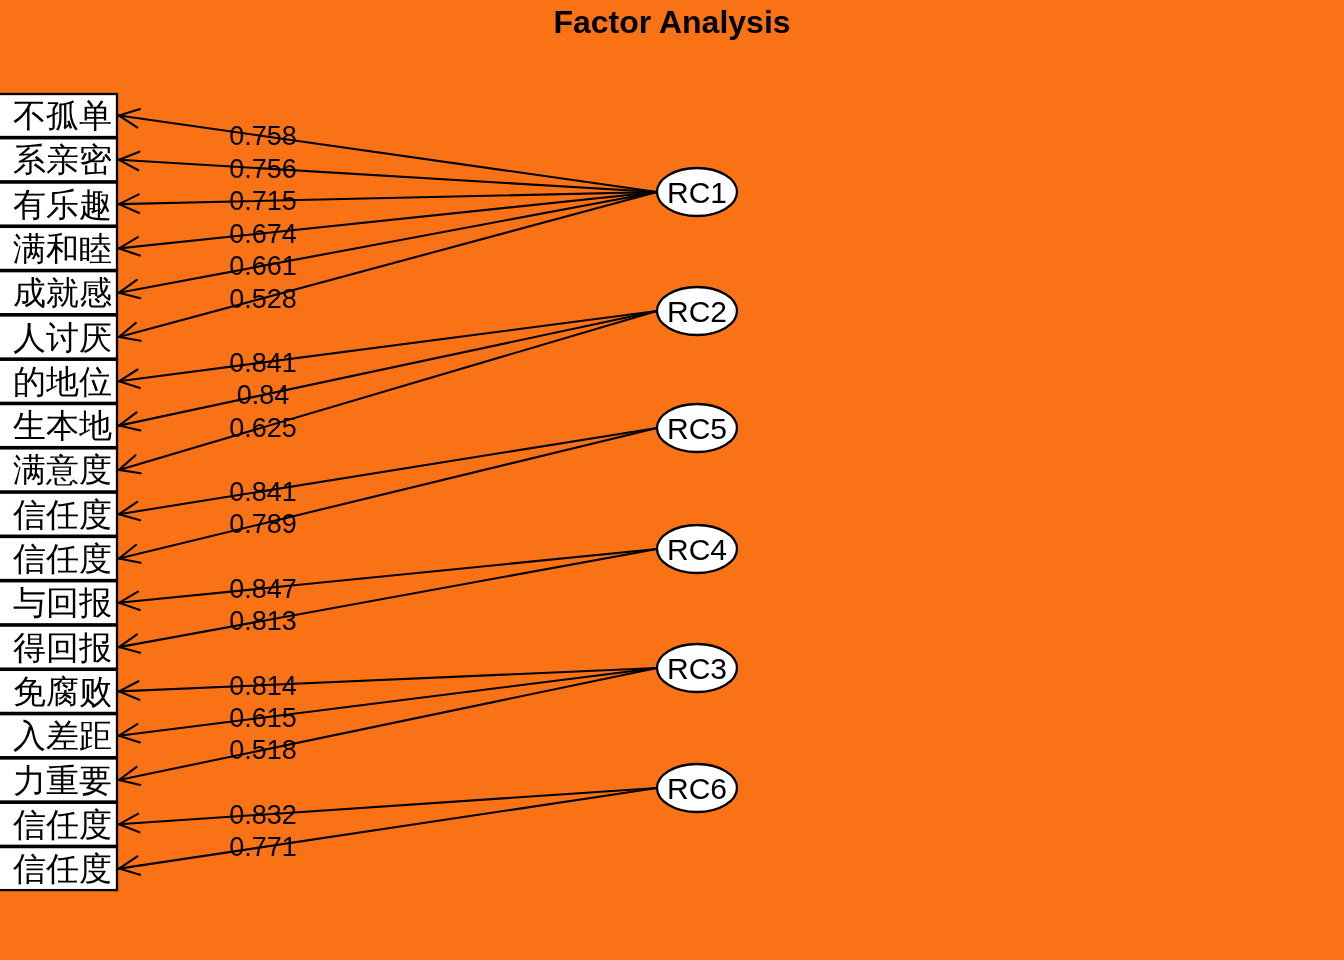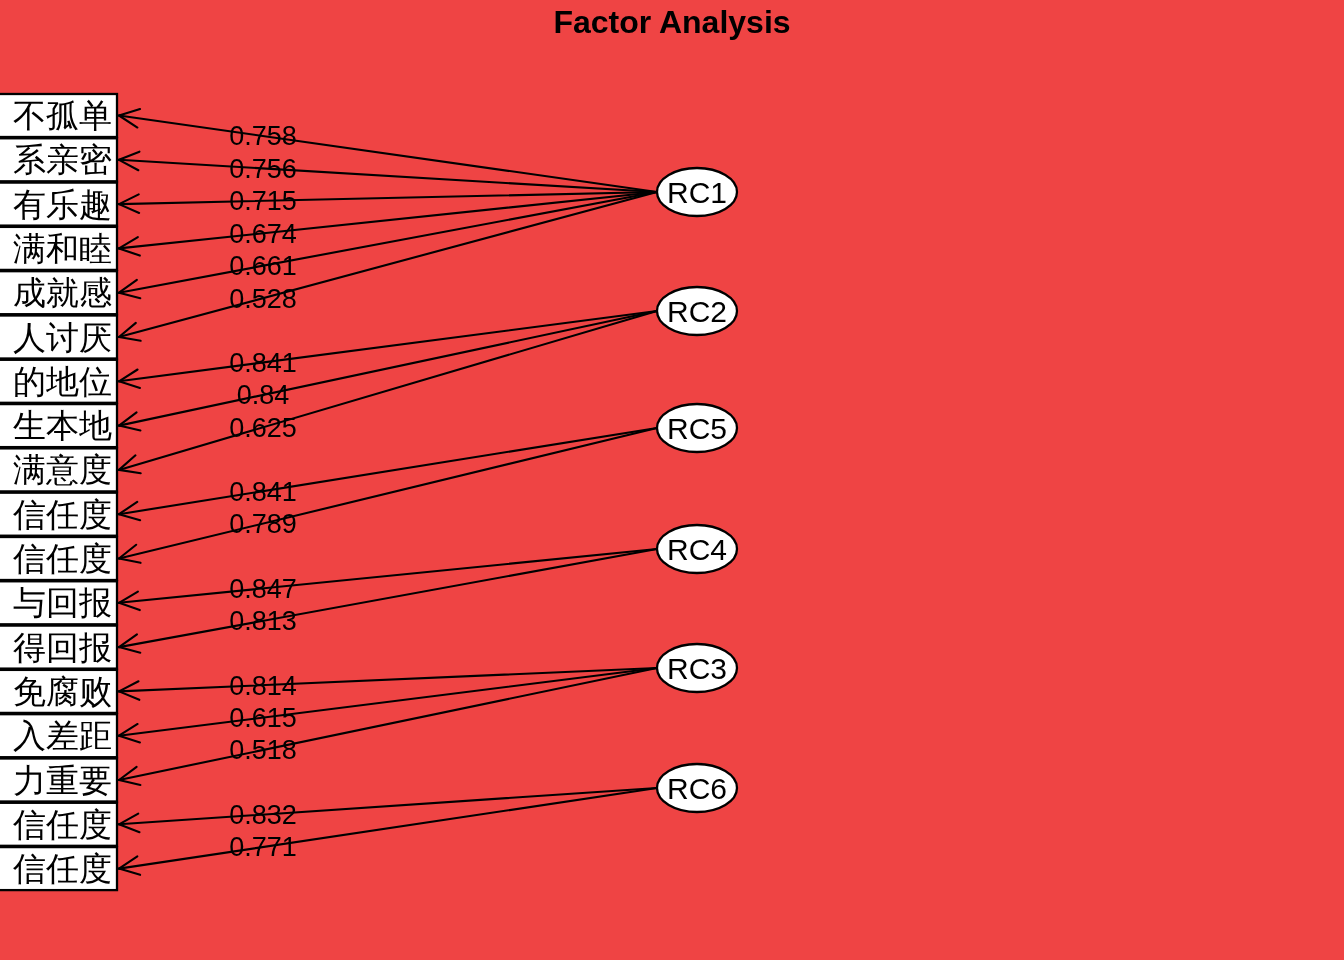--- a/index.html
+++ b/index.html
@@ -1,19 +1,19 @@
 <!DOCTYPE html>
 <html><head>
 <meta charset="utf-8">
 <style>
   html,body{margin:0;padding:0;background:#ffffff;}
   .stage{
     position:relative;
     width:1344px;height:960px;
-    background:#ef4444;
+    background:#f97316;
     overflow:hidden;
     font-family:"Liberation Sans","DejaVu Sans",sans-serif;
   }
   svg{display:block;}
   text{fill:#000000;}
   .title-text{
     font-size:32px;
     font-weight:bold;
     font-family:"Liberation Sans","DejaVu Sans",sans-serif;
   }

